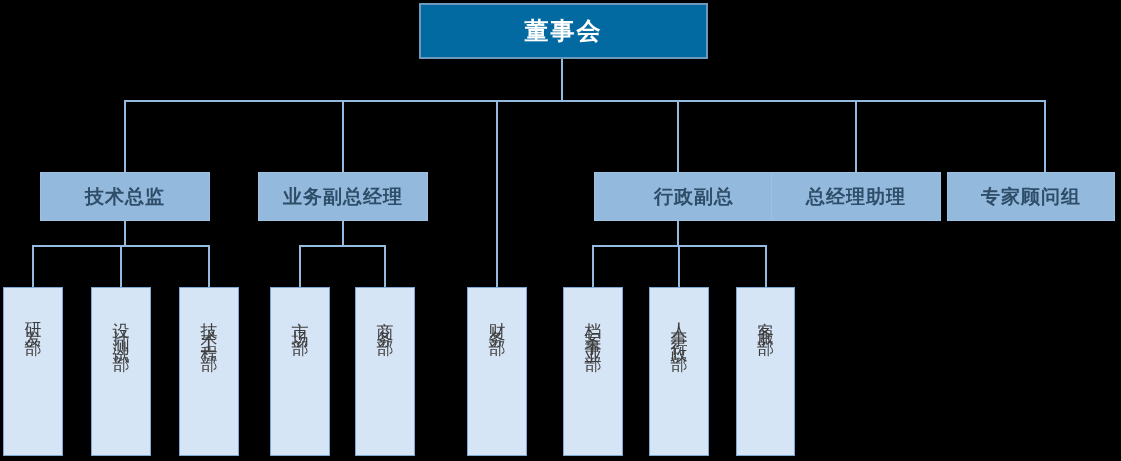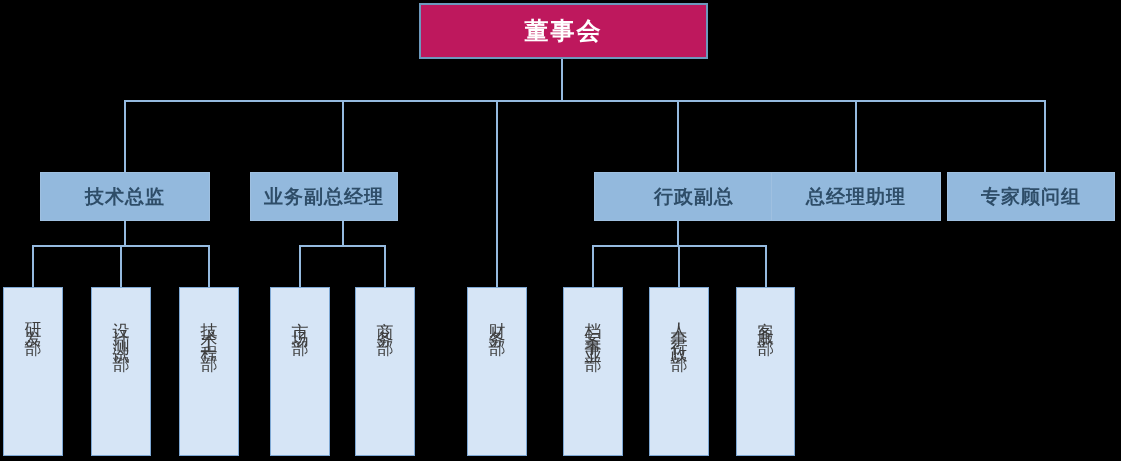--- a/index.html
+++ b/index.html
@@ -16,21 +16,21 @@
   }
   .node{
     position:absolute;
     box-sizing:border-box;
     display:flex;
     align-items:center;
     justify-content:center;
   }
   .root-node{
     top:3px;height:56px;
-    background:#be185d;
+    background:#0369a1;
     border:2px solid #6d99bd;
     color:#ffffff;
     font-size:24px;
     font-weight:bold;
     letter-spacing:2px;
   }
   .l2-node{
     top:172px;height:49px;
     background:#93b9dd;
     border:1px solid #9fc0e0;
@@ -91,21 +91,21 @@
   <div class="line" style="left:678px;top:245px;width:2px;height:42px;"></div>
   <div class="line" style="left:765px;top:245px;width:2px;height:42px;"></div>
 
   <div class="node root-node" style="left:419px;width:289px;">
     <span class="label">董事会</span>
   </div>
 
   <div class="node l2-node" style="left:40px;width:170px;">
     <span class="label">技术总监</span>
   </div>
-  <div class="node l2-node" style="left:250px;width:148px;">
+  <div class="node l2-node" style="left:258px;width:170px;">
     <span class="label">业务副总经理</span>
   </div>
   <div class="node l2-node" style="left:594px;width:200px;">
     <span class="label">行政副总</span>
   </div>
   <div class="node l2-node" style="left:771px;width:170px;font-family:Liberation Mono, monospace;">
     <span class="label">总经理助理</span>
   </div>
   <div class="node l2-node" style="left:947px;width:168px;">
     <span class="label">专家顾问组</span>

